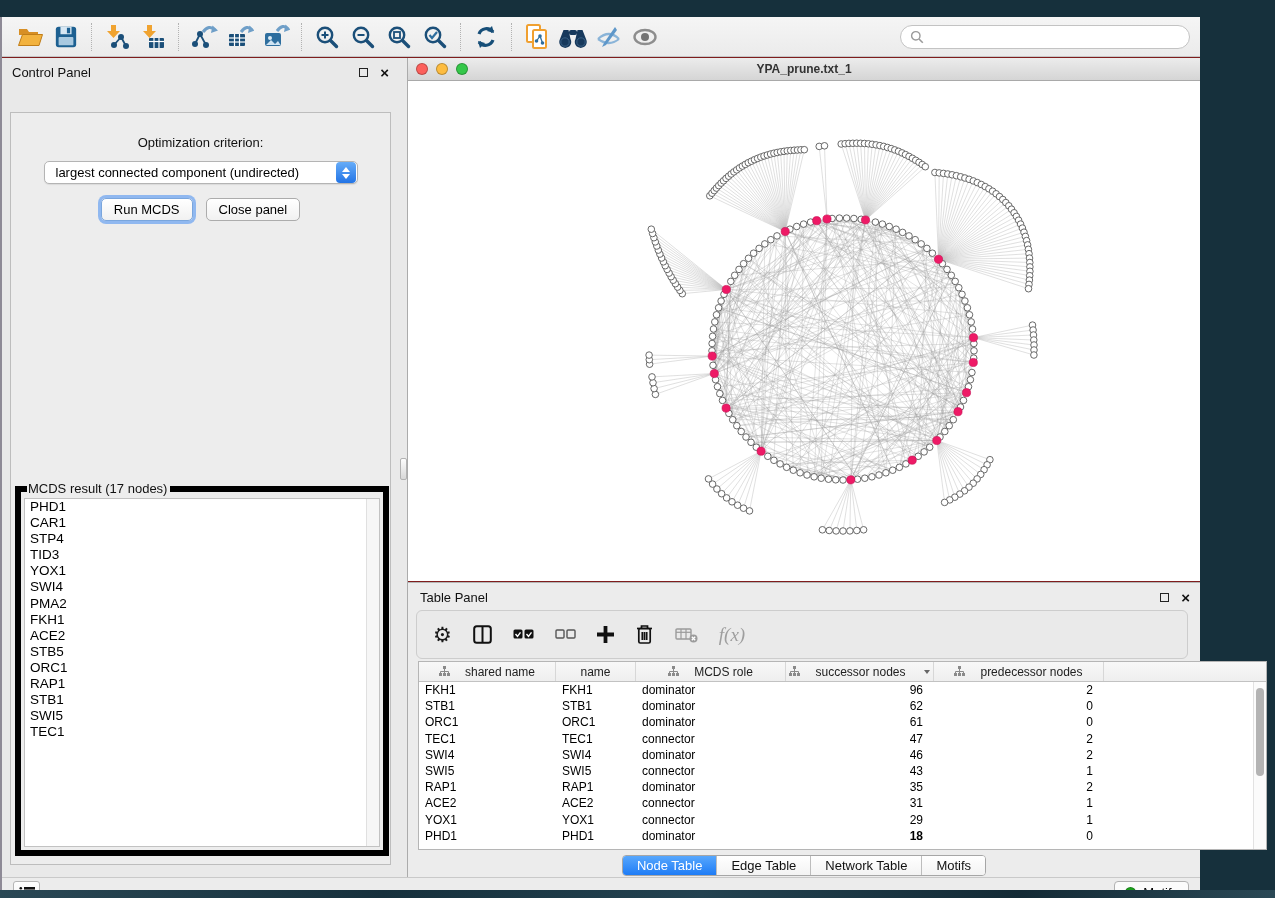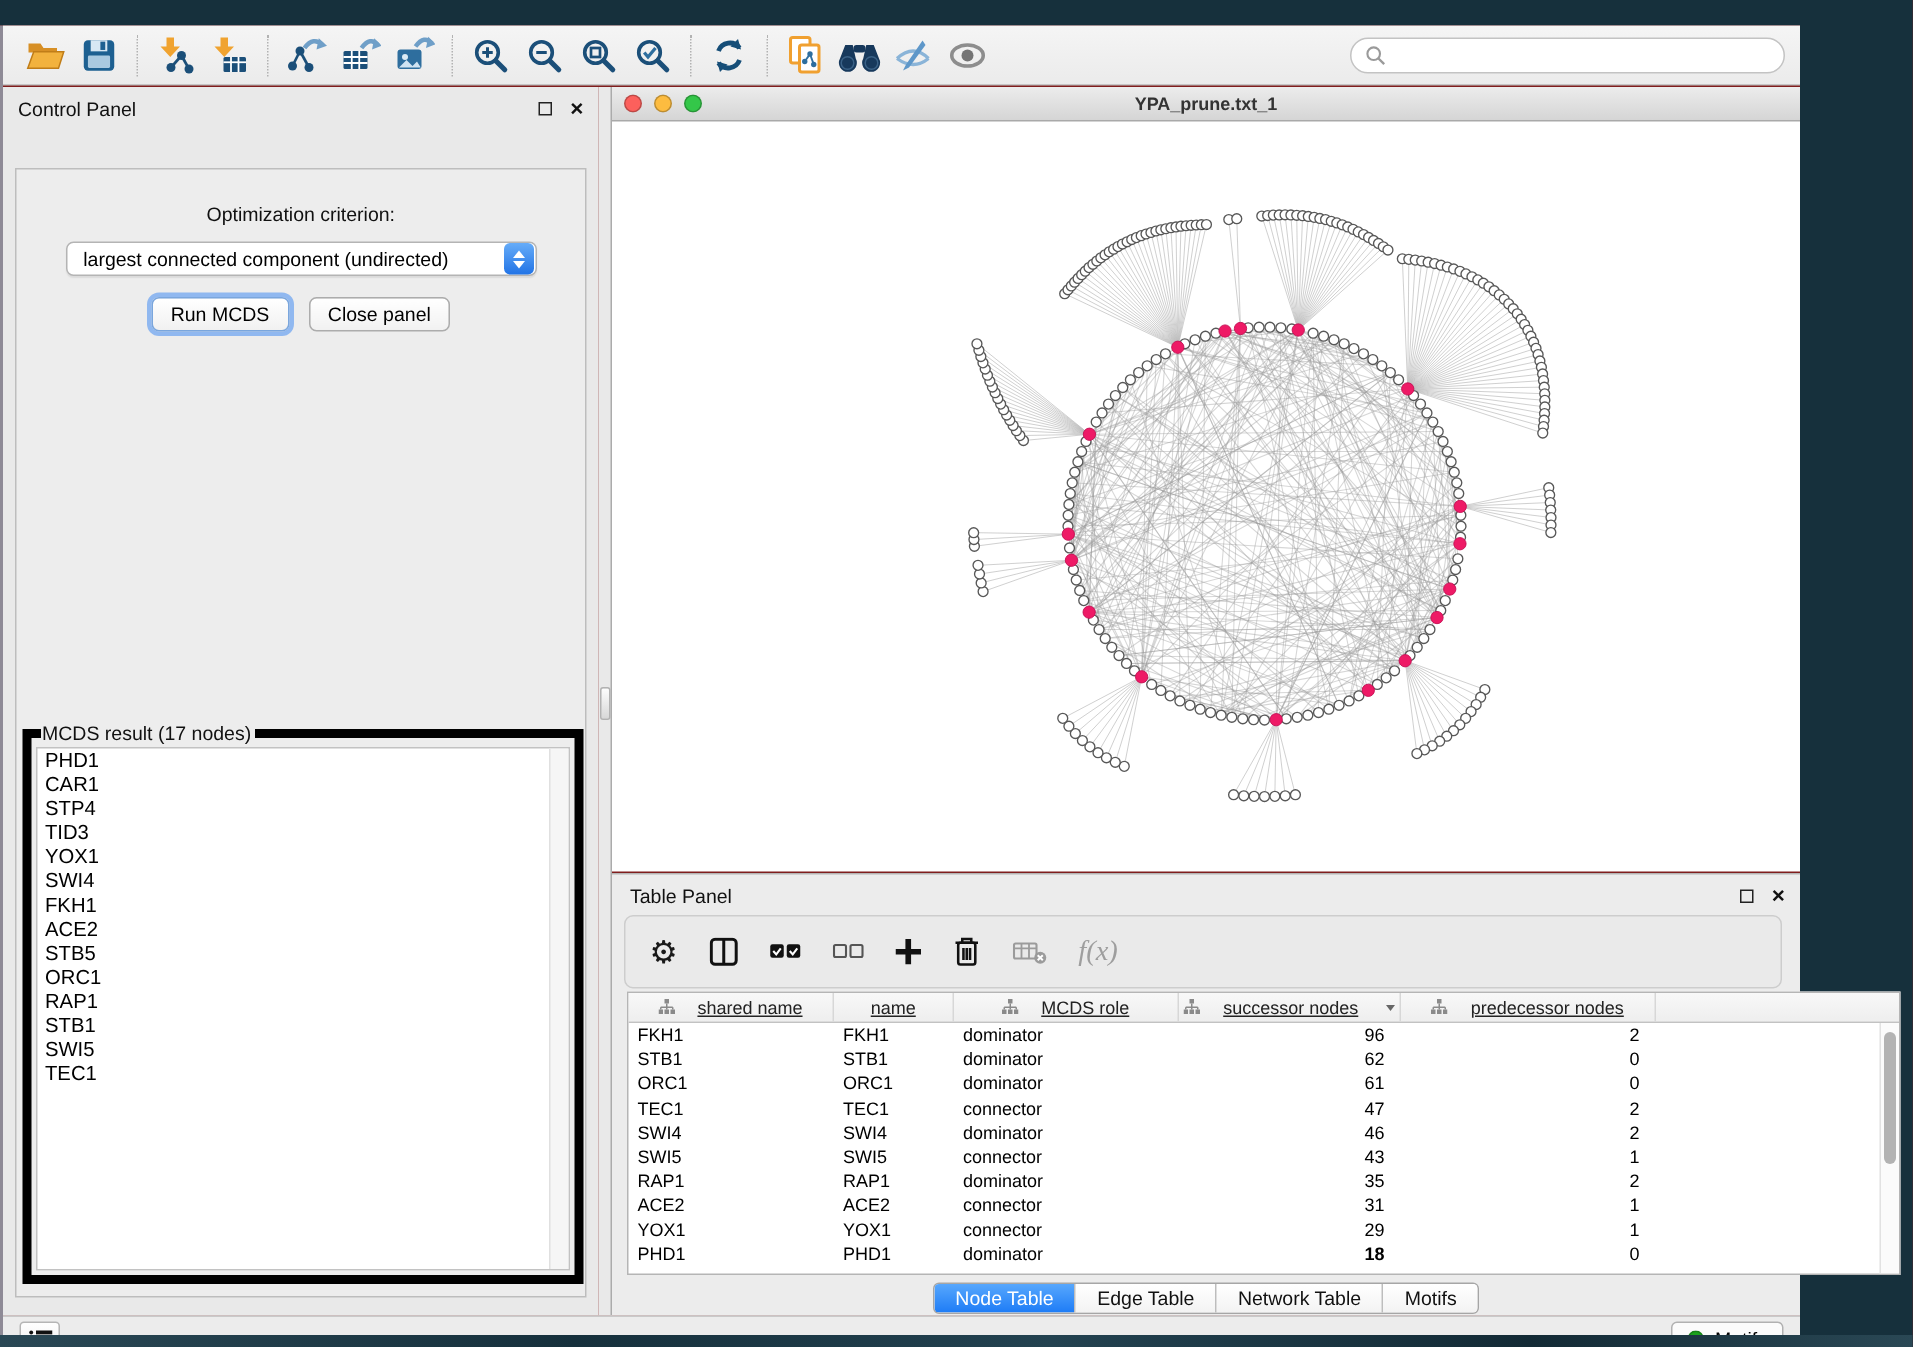--- a/index.html
+++ b/index.html
@@ -61,21 +61,21 @@
   .wnode { fill:#fff; stroke:#585858; stroke-width:.9; }
 
   
   #table-panel { position:absolute; left:0; top:524px; right:0; bottom:0; background:#ececec; border-top:1px solid #b5b5b5; }
   .tp-toolbar { position:absolute; left:8px; right:12px; top:27px; height:49px; background:#eaeaea; border:1px solid #cdcdcd; border-radius:6px; display:flex; align-items:center; padding-left:16px; gap:21px; }
   .tp-icon { display:flex; align-items:center; justify-content:center; height:28px; cursor:default; }
   .gear-glyph { font-size:21px; color:#1a1a1a; line-height:20px; font-family:"DejaVu Sans",sans-serif; }
   .fx-glyph { font-family:"Liberation Serif","DejaVu Serif",serif; font-style:italic; font-size:19px; color:#9e9e9e; }
   .tbl-wrap { position:absolute; left:10px; top:78px; width:849px; height:189px; background:#fff; border:1px solid #b5b5b5; overflow:hidden; }
   .tbl-header { display:flex; height:20px; background:linear-gradient(#f8f8f8,#eeeeee); border-bottom:1px solid #c2c2c2; }
-  .th { display:flex; align-items:center; justify-content:center; gap:15px; font-size:12px; color:#222; border-right:1px solid #d7d7d7; height:100%;text-decoration:underline; }
+  .th { display:flex; align-items:center; justify-content:center; gap:15px; font-size:12px; color:#222; border-right:1px solid #d7d7d7; height:100%; }
   .th .sort-chev { width:0; height:0; border-left:3.5px solid transparent; border-right:3.5px solid transparent; border-top:4.5px solid #666; margin-left:3px; }
   .tbl-row { display:flex; height:16.2px; }
   .td { font-size:12px; color:#000; display:flex; align-items:center; }
   .td.left { padding-left:6px; }
   .td.right { justify-content:flex-end; padding-right:11px; }
   .tbl-scroll-track { position:absolute; right:0; top:20px; bottom:0; width:13px; background:#fbfbfb; border-left:1px solid #e2e2e2; }
   .tbl-scroll-thumb { position:absolute; left:2px; width:8px; top:6px; height:88px; background:#b3b3b3; border-radius:4px; }
   .tp-tabs { position:absolute; left:0; right:0; top:272px; display:flex; justify-content:center; }
 
   
@@ -284,20 +284,21 @@
         <fieldset class="mcds-box">
           <legend>MCDS result (17 nodes)</legend>
           <div class="mcds-list">
             <div id="mcds-items">
                 <div class="mcds-item">PHD1</div>
                 <div class="mcds-item">CAR1</div>
                 <div class="mcds-item">STP4</div>
                 <div class="mcds-item">TID3</div>
                 <div class="mcds-item">YOX1</div>
                 <div class="mcds-item">SWI4</div>
+                <div class="mcds-item">PMA2</div>
                 <div class="mcds-item">FKH1</div>
                 <div class="mcds-item">ACE2</div>
                 <div class="mcds-item">STB5</div>
                 <div class="mcds-item">ORC1</div>
                 <div class="mcds-item">RAP1</div>
                 <div class="mcds-item">STB1</div>
                 <div class="mcds-item">SWI5</div>
                 <div class="mcds-item">TEC1</div>
               </div>
             <div class="list-scroll-track"></div>

